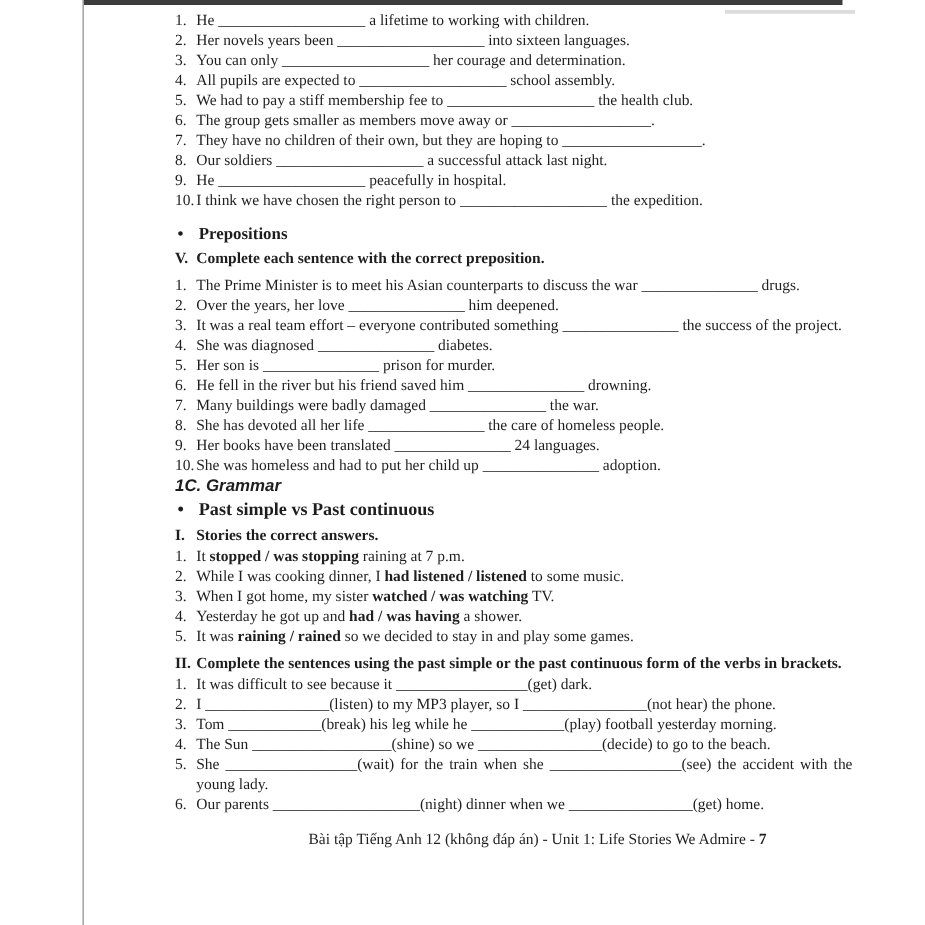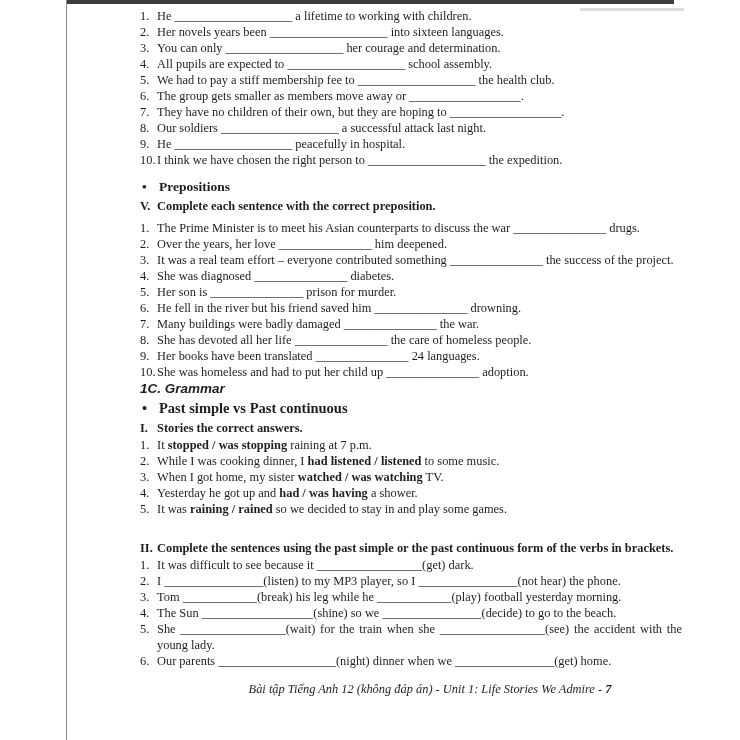--- a/index.html
+++ b/index.html
@@ -42,30 +42,30 @@
     font-size: 13.5px; line-height: 18px; margin-top: 10px;
   }
   .bullet-header .bullet { flex: 0 0 17px; padding-left: 2px; }
   .bullet-header.big { font-size: 14.5px; line-height: 19px; margin-top: 2px; }
   .instr {
     display: flex; font-weight: bold;
     line-height: 17px; margin-top: 2px;
   }
   .instr .num { flex: 0 0 17px; }
   .instr .txt { flex: 1; text-align: justify; }
-  .instr.two-line { margin-top: 23px; line-height: 16.5px; }
+  .instr.two-line { margin-top: 5px; line-height: 16.5px; }
   .grammar-heading {
     font-family: "Liberation Sans", sans-serif;
     font-weight: bold; font-style: italic;
     font-size: 13.5px; line-height: 17px; 
   }
   .list.gap-top { margin-top: 5px; }
   .footer {
     margin-top: 12px; padding-left: 38px;
-    font-style: italic; text-align: center;
+    text-align: center;
     font-size: 12.4px; line-height: 16px;
   }
   .footer b { font-weight: bold; }
 </style>
 </head>
 <body>
 
 <div class="page">
   <div class="scan-top-bar"></div>
   <div class="scan-light-strip"></div>

